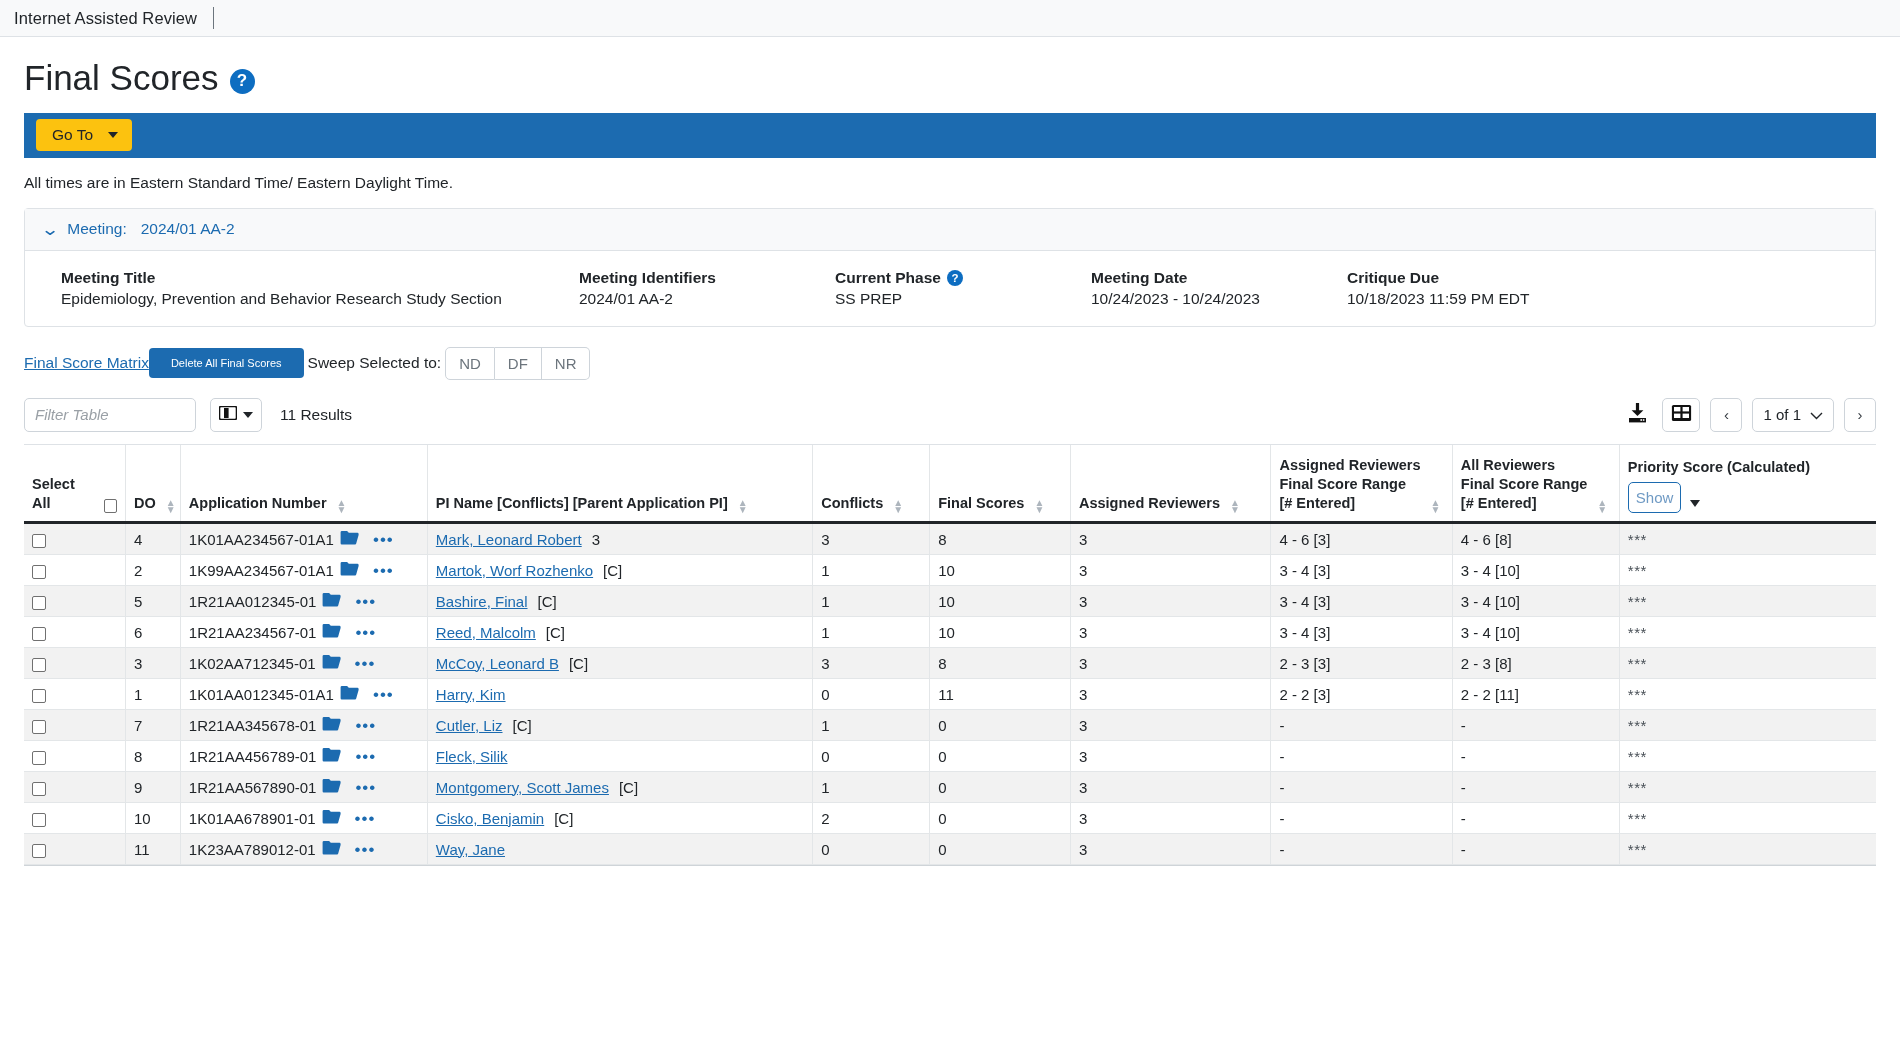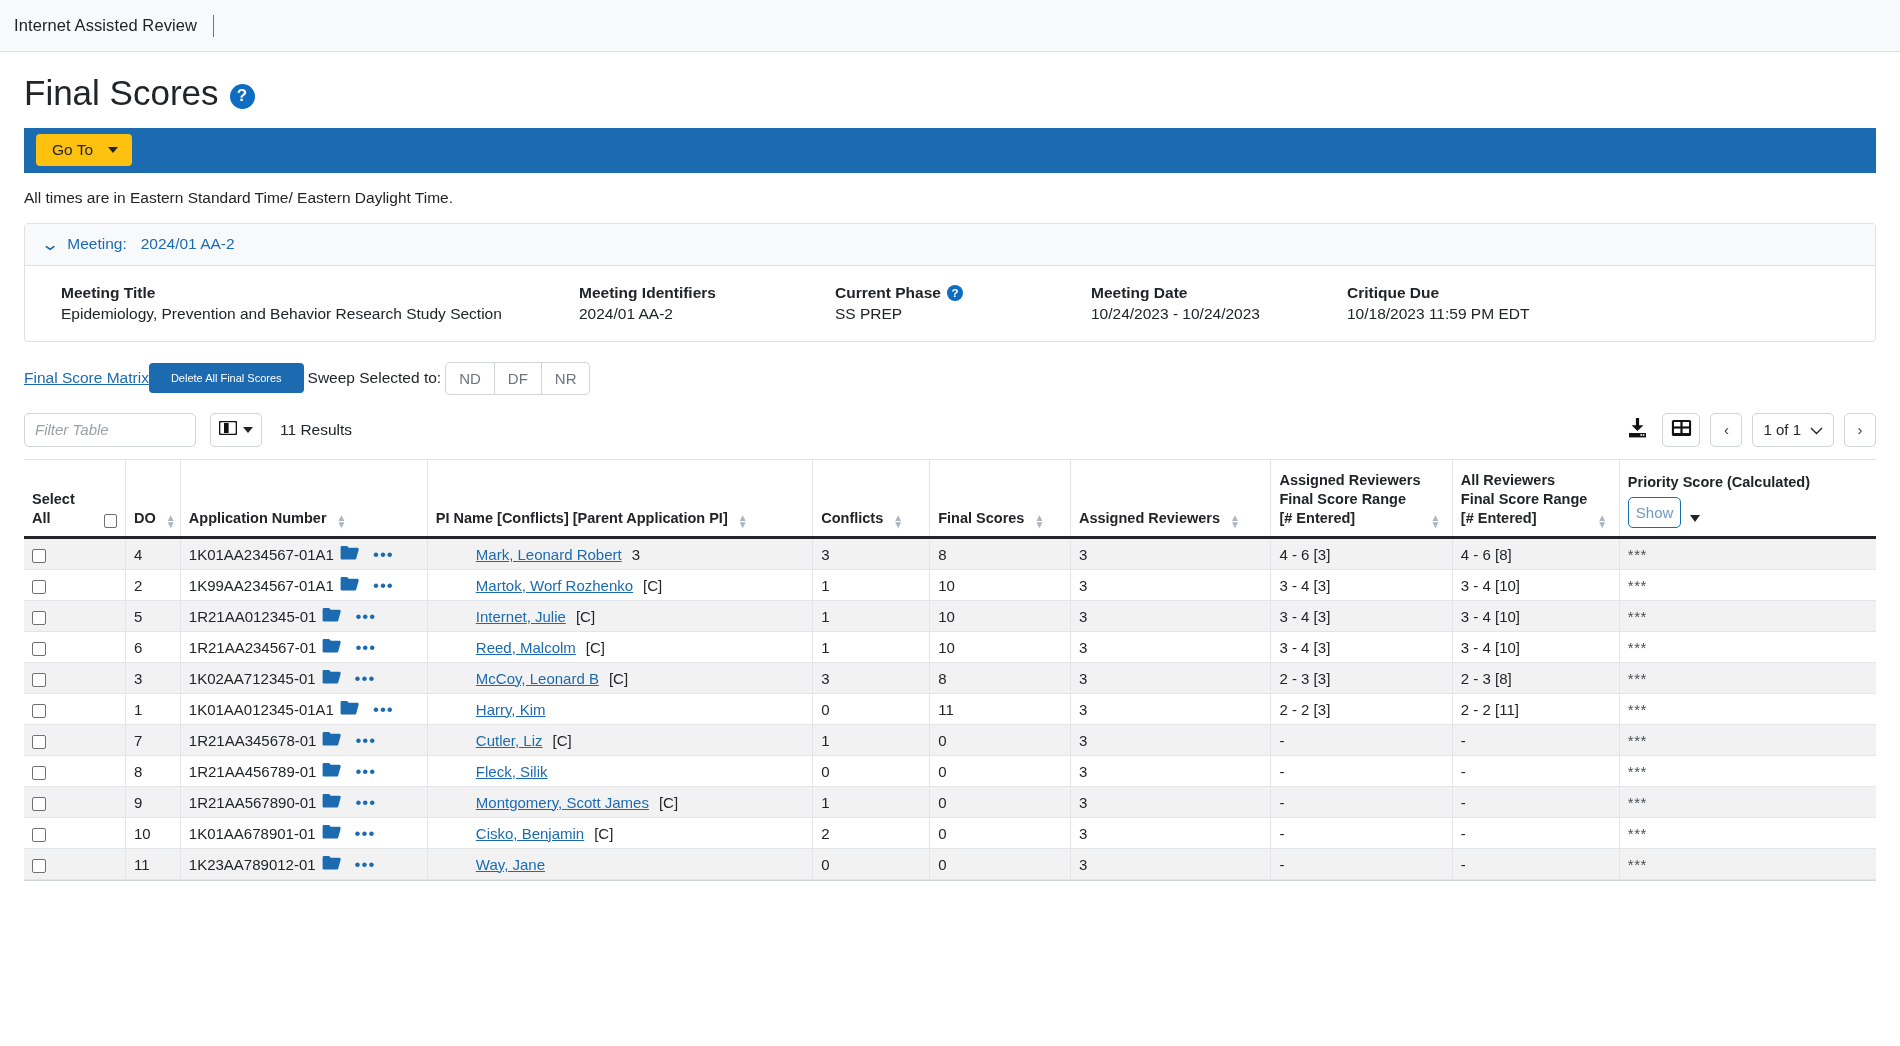--- a/index.html
+++ b/index.html
@@ -6,21 +6,21 @@
   html, body {
     margin: 0; padding: 0;
     background: #ffffff;
     font-family: "Liberation Sans", sans-serif;
     color: #212529;
   }
   body { width: 1900px; height: 1046px; overflow: hidden; }
 
   
   .appbar {
-    height: 52px;
+    height: 37px;
     background: #f8f9fa;
     border-bottom: 1px solid #dee2e6;
     display: flex;
     align-items: center;
     padding: 0 0 0 14px;
     font-size: 16.5px;
     color: #212529;
   }
   .appbar .app-title { letter-spacing: .1px; }
   .appbar .divider {
@@ -345,21 +345,20 @@
     border-radius: 2px;
     background: #fff;
     display: inline-block;
     cursor: pointer;
     vertical-align: middle;
   }
   .pi-link {
     color: #1c6bb0;
     text-decoration: underline;
     cursor: pointer;
-    margin-left: 40px;
   }
   .tag-c { color: #212529; margin-left: 10px; }
   .folder-ico { cursor: pointer; display: inline-block; vertical-align: middle; margin-left: 6px; }
   .dots-ico {
     color: #1c6bb0;
     letter-spacing: 1px;
     font-size: 17px;
     cursor: pointer;
     display: inline-block;
     vertical-align: middle;
@@ -680,21 +679,21 @@
           <td>
             <span class="appnum-cell">
               <span class="appnum-text">1R21AA012345-01</span>
               <span class="folder-ico"><svg width="19" height="15" viewBox="0 0 19 15">
                   <path d="M0.6 2.2 a1.3 1.3 0 0 1 1.3-1.3 h5.2 l1.7 1.8 h8.6 a1.2 1.2 0 0 1 1.2 1.2 v1.0 H0.6 Z" fill="#1c6bb0"></path>
                   <path d="M0.6 5.1 h18 l-2.4 8.4 a1.2 1.2 0 0 1-1.2 0.9 H1.9 a1.2 1.2 0 0 1-1.3-1.2 Z" fill="#1c6bb0"></path>
                 </svg></span>
               <span class="dots-ico" style="margin-left:14px">•••</span>
             </span>
           </td>
-          <td><a class="pi-link">Internet, Julie</a><span class="tag-c">[C]</span></td>
+          <td><a class="pi-link">Bashire, Final</a><span class="tag-c">[C]</span></td>
           <td>1</td>
           <td>10</td>
           <td>3</td>
           <td>3 - 4 [3]</td>
           <td>3 - 4 [10]</td>
           <td><span class="stars">***</span></td>
         </tr>
         <tr>
           <td><span class="cbx"></span></td>
           <td>6</td>

